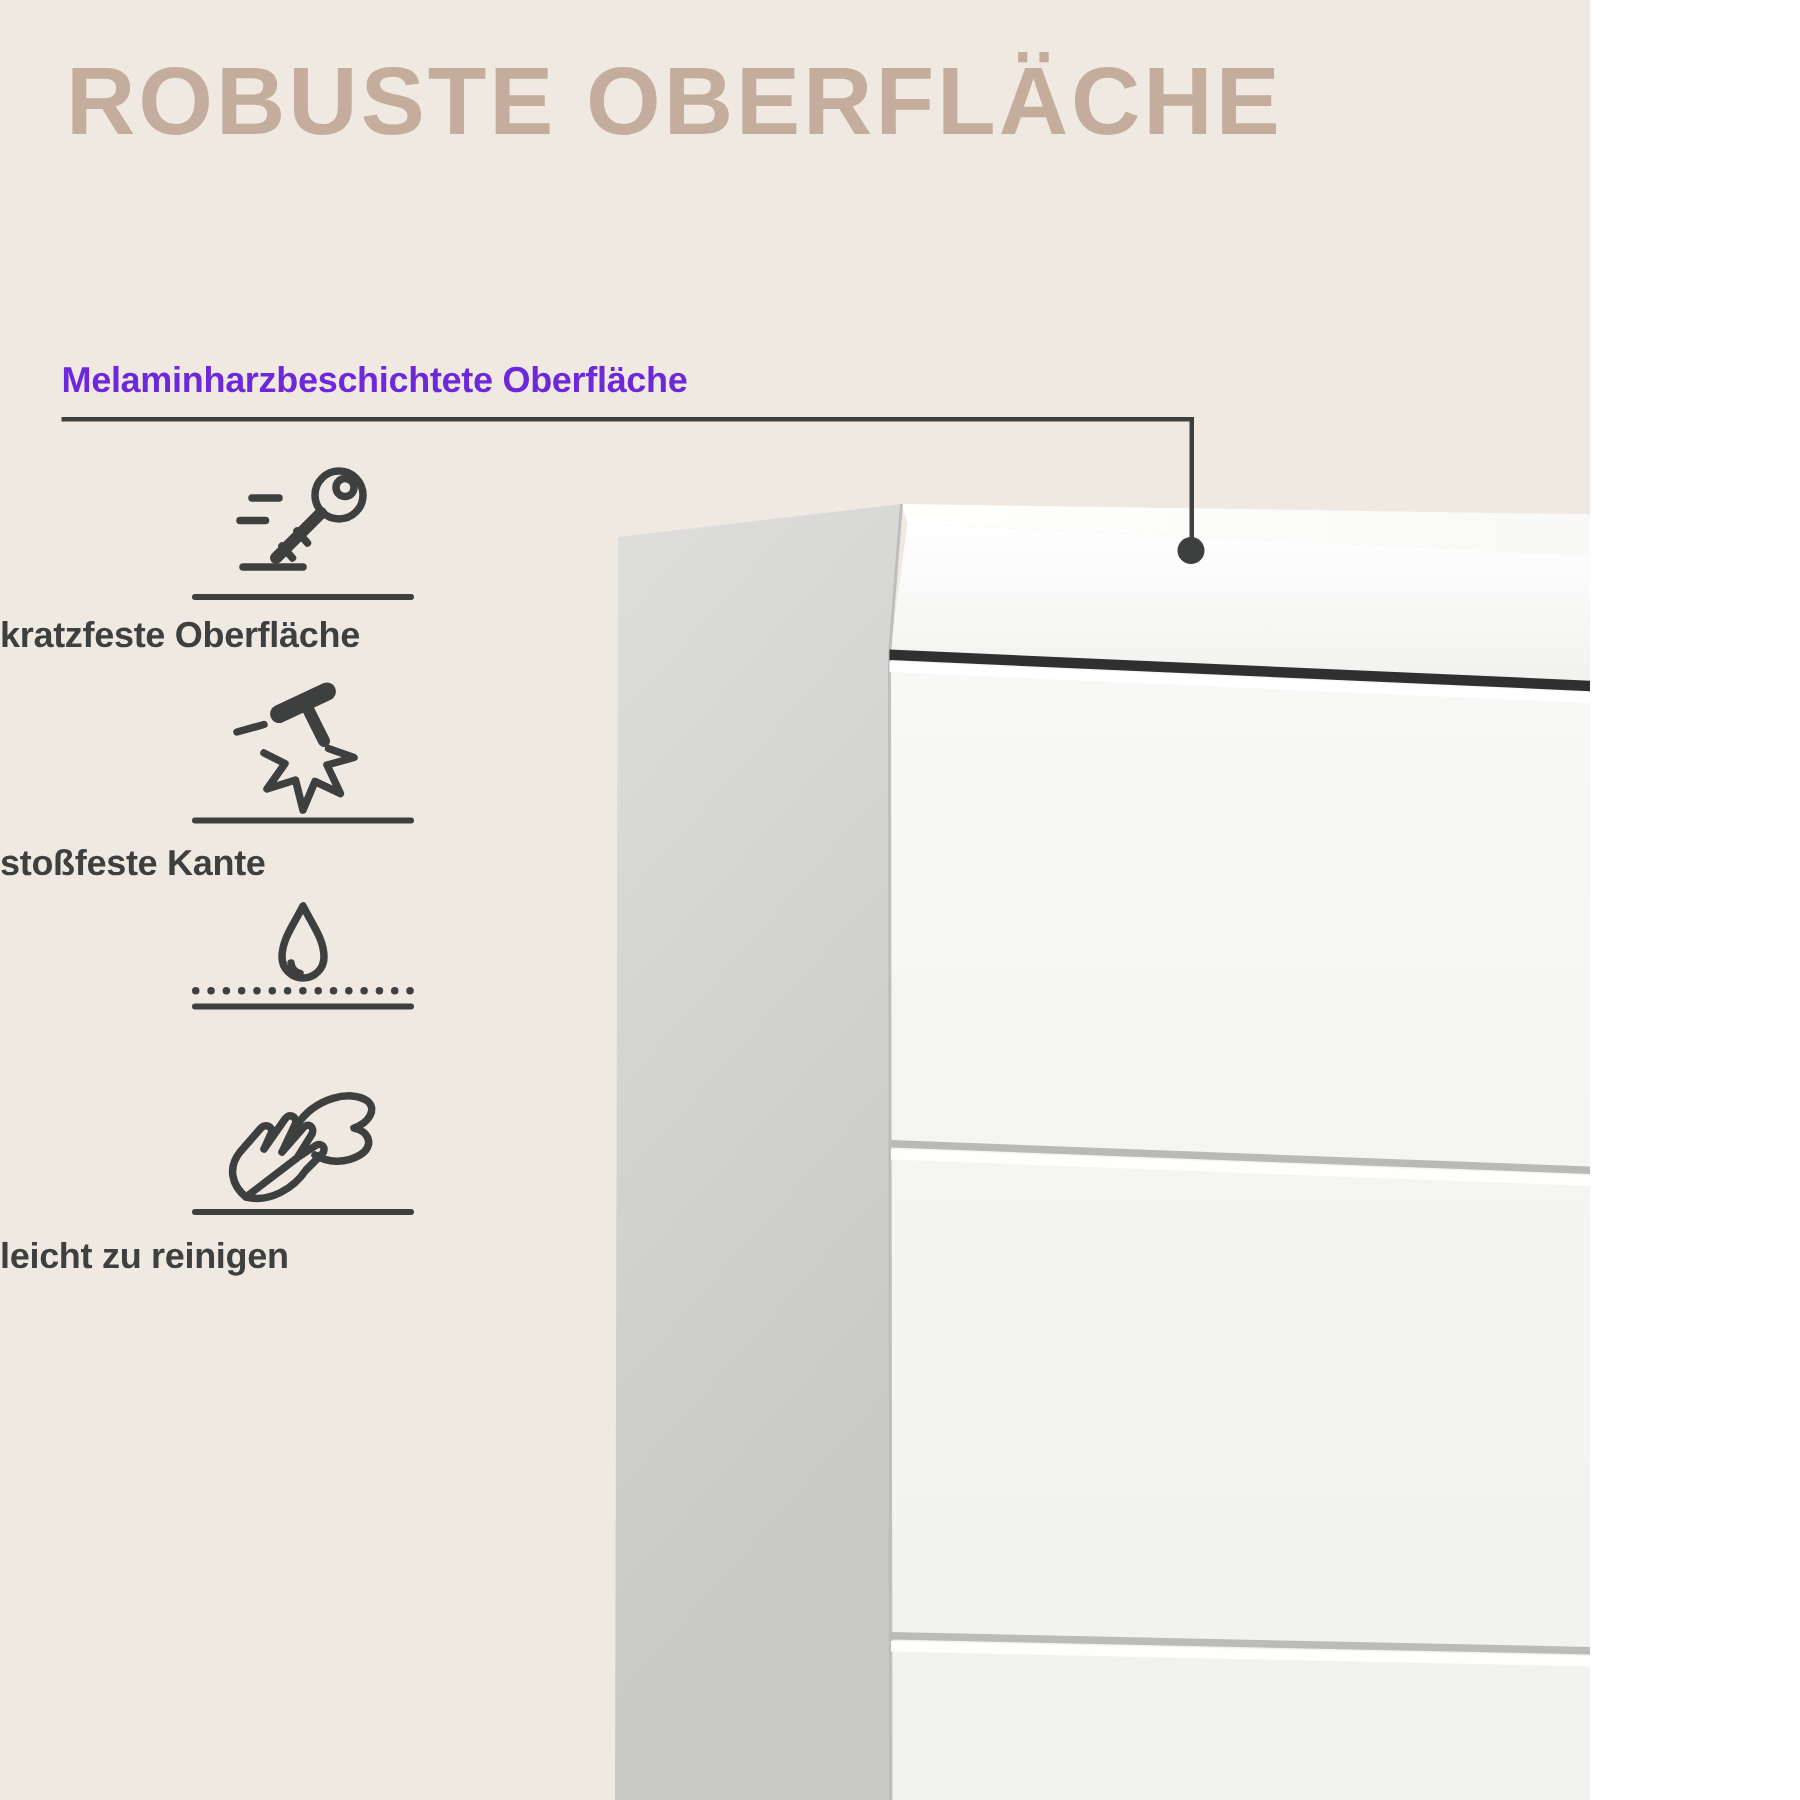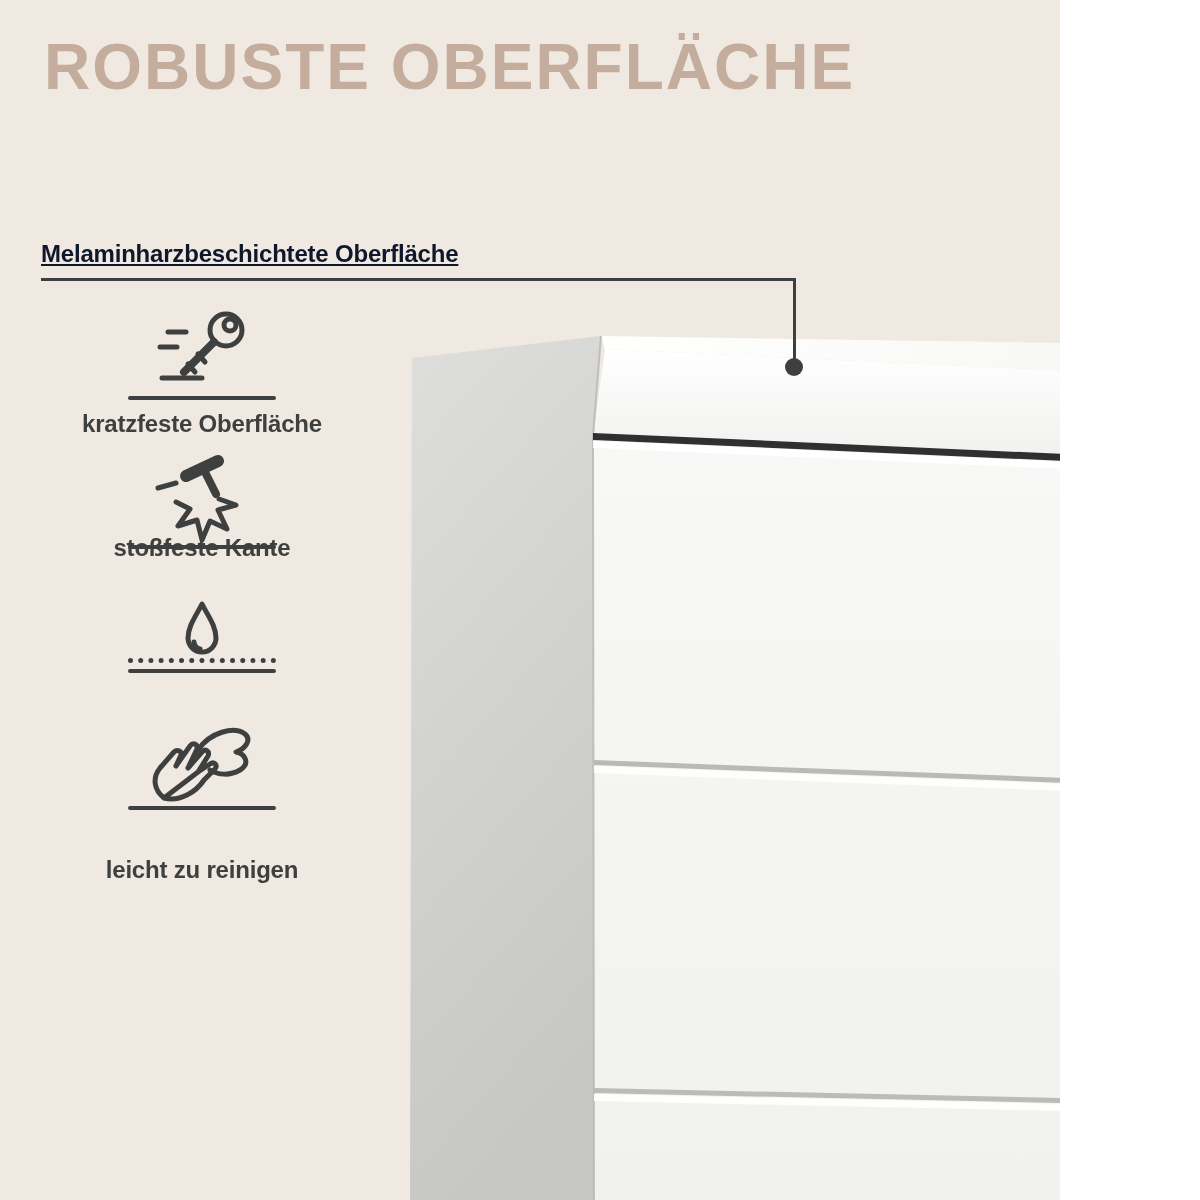--- a/index.html
+++ b/index.html
@@ -12,33 +12,32 @@
   }
   .page-title{
     position:absolute;left:44px;top:30px;margin:0;
     font-size:64px;font-weight:bold;letter-spacing:2px;
     color:#C4AD9C;white-space:nowrap;
   }
   .product-svg{position:absolute;left:0;top:0;}
   
   .callout-label{
     position:absolute;left:41px;top:240px;
-    font-size:24px;font-weight:bold;color:#0f172a;letter-spacing:-0.2px;
+    font-size:24px;font-weight:bold;color:#6d28d9;letter-spacing:-0.2px;
     white-space:nowrap;
-    text-decoration:underline;
   }
   .callout-line-h{position:absolute;left:41px;top:278px;width:755px;height:3px;background:#3E4040;}
   .callout-line-v{position:absolute;left:793px;top:278px;width:3px;height:84px;background:#3E4040;}
   .callout-dot{position:absolute;left:785px;top:358px;width:18px;height:18px;border-radius:50%;background:#3E4040;}
   
   .feature-icon{position:absolute;}
   .divider{position:absolute;left:128px;width:148px;height:4px;background:#3E4040;border-radius:2px;}
   .dotted-line{position:absolute;left:128px;width:148px;height:0;border-top:5px dotted #3E4040;}
   .feature-label{
-    position:absolute;left:0;width:404px;text-align:center;
+    position:absolute;left:0;width:404px;text-align:left;
     font-size:24px;font-weight:bold;color:#3E4040;letter-spacing:-0.2px;
   }
   .icon-stroke{stroke:#3E4040;stroke-width:5;fill:none;stroke-linecap:round;stroke-linejoin:round;}
 </style>
 </head>
 <body>
 
 <div class="canvas">
 
   <svg class="product-svg" width="1200" height="1200" viewBox="0 0 1200 1200" aria-hidden="true">
@@ -112,21 +111,21 @@
 
   <svg class="feature-icon" style="left:152px;top:452px" width="98" height="92" viewBox="0 0 98 92">
     <g class="icon-stroke">
       <line x1="34" y1="24" x2="66" y2="9" stroke-width="12"></line>
       <line x1="53" y1="20" x2="64" y2="42" stroke-width="8"></line>
       <polyline points="24,50 38,57 26,74 45,68 50,88 58,69 75,77 66,58 84,53 67,47"></polyline>
       <line x1="6" y1="36" x2="24" y2="31"></line>
     </g>
   </svg>
   <div class="divider" style="top:545px"></div>
-  <div class="feature-label" style="top:534px">stoßfeste Kante</div>
+  <div class="feature-label" style="top:562px">stoßfeste Kante</div>
 
   <svg class="feature-icon" style="left:180px;top:600px" width="44" height="58" viewBox="0 0 44 58">
     <g class="icon-stroke">
       <path d="M22,4 C16,16 8,26 8,38 a14,14 0 0 0 28,0 C36,26 28,16 22,4 Z"></path>
       <path d="M14,42 a8,8 0 0 0 6,7"></path>
     </g>
   </svg>
   <div class="dotted-line" style="top:658px"></div>
   <div class="divider" style="top:669px"></div>
 
@@ -134,15 +133,15 @@
     <g class="icon-stroke">
       <path d="M56,28 C68,10 92,4 103,12 C110,18 103,27 94,30 C104,32 108,42 98,48 C88,54 76,53 68,48"></path>
       <path d="M22,76 C12,68 10,56 18,46 L32,30 C35,27 40,29 39,33 L34,44
                M34,44 L48,24 C51,20 56,22 55,27 L46,46
                M46,46 L60,30 C63,26 68,29 66,34 L56,50
                M56,50 L68,42 C72,39 76,43 73,47 L62,58
                C54,70 38,80 22,76 Z"></path>
     </g>
   </svg>
   <div class="divider" style="top:806px"></div>
-  <div class="feature-label" style="top:856px">leicht zu reinigen</div>
+  <div class="feature-label" style="top:824px">leicht zu reinigen</div>
 
 </div>
 
 </body></html>

